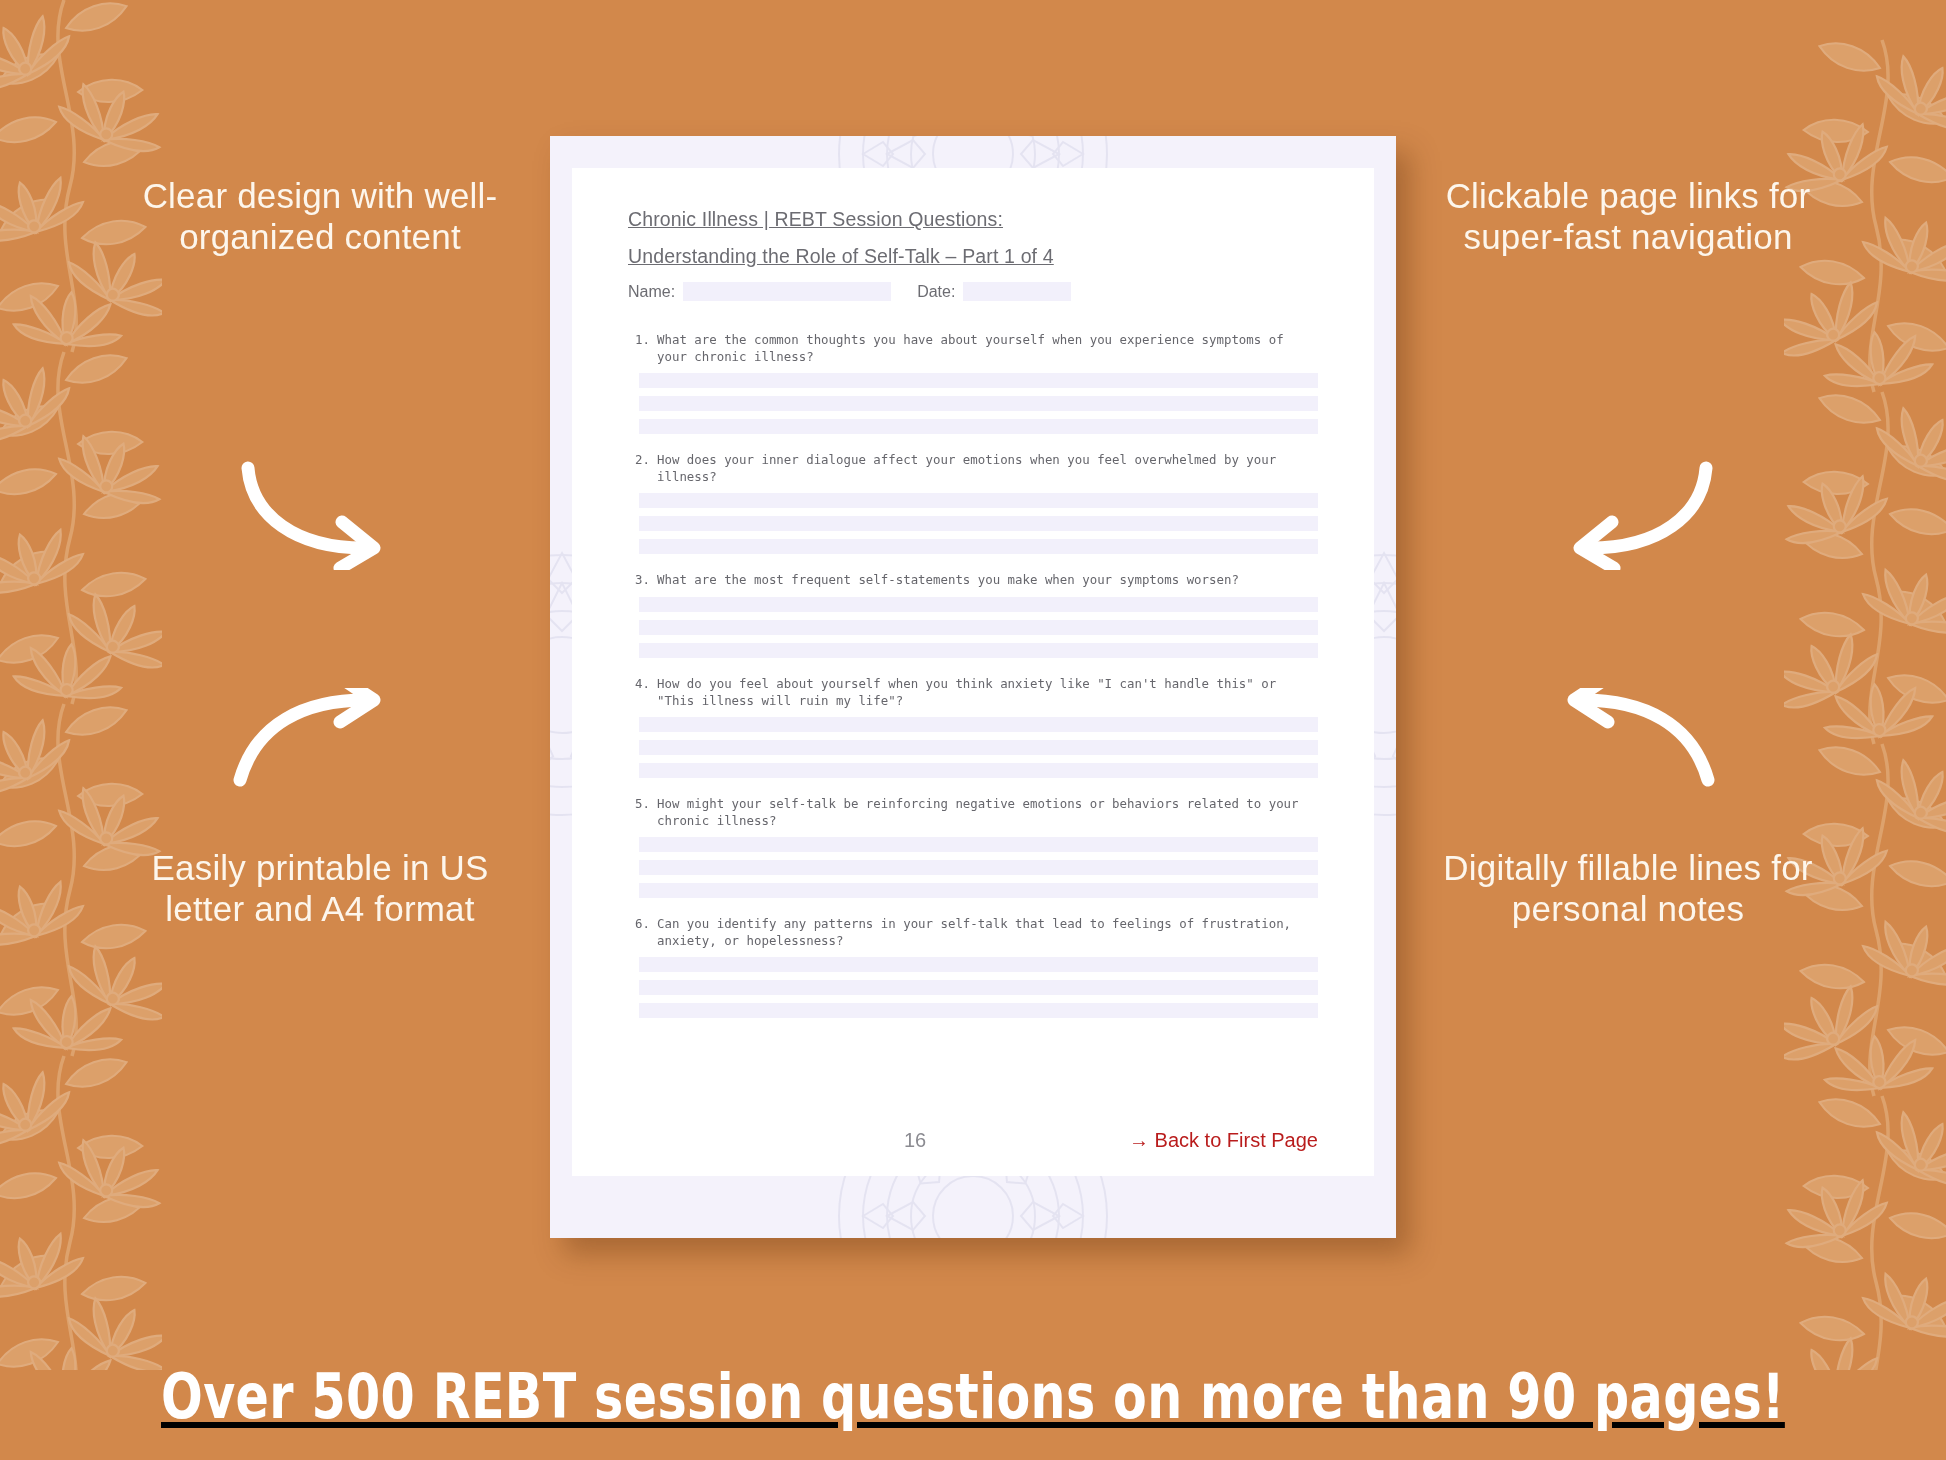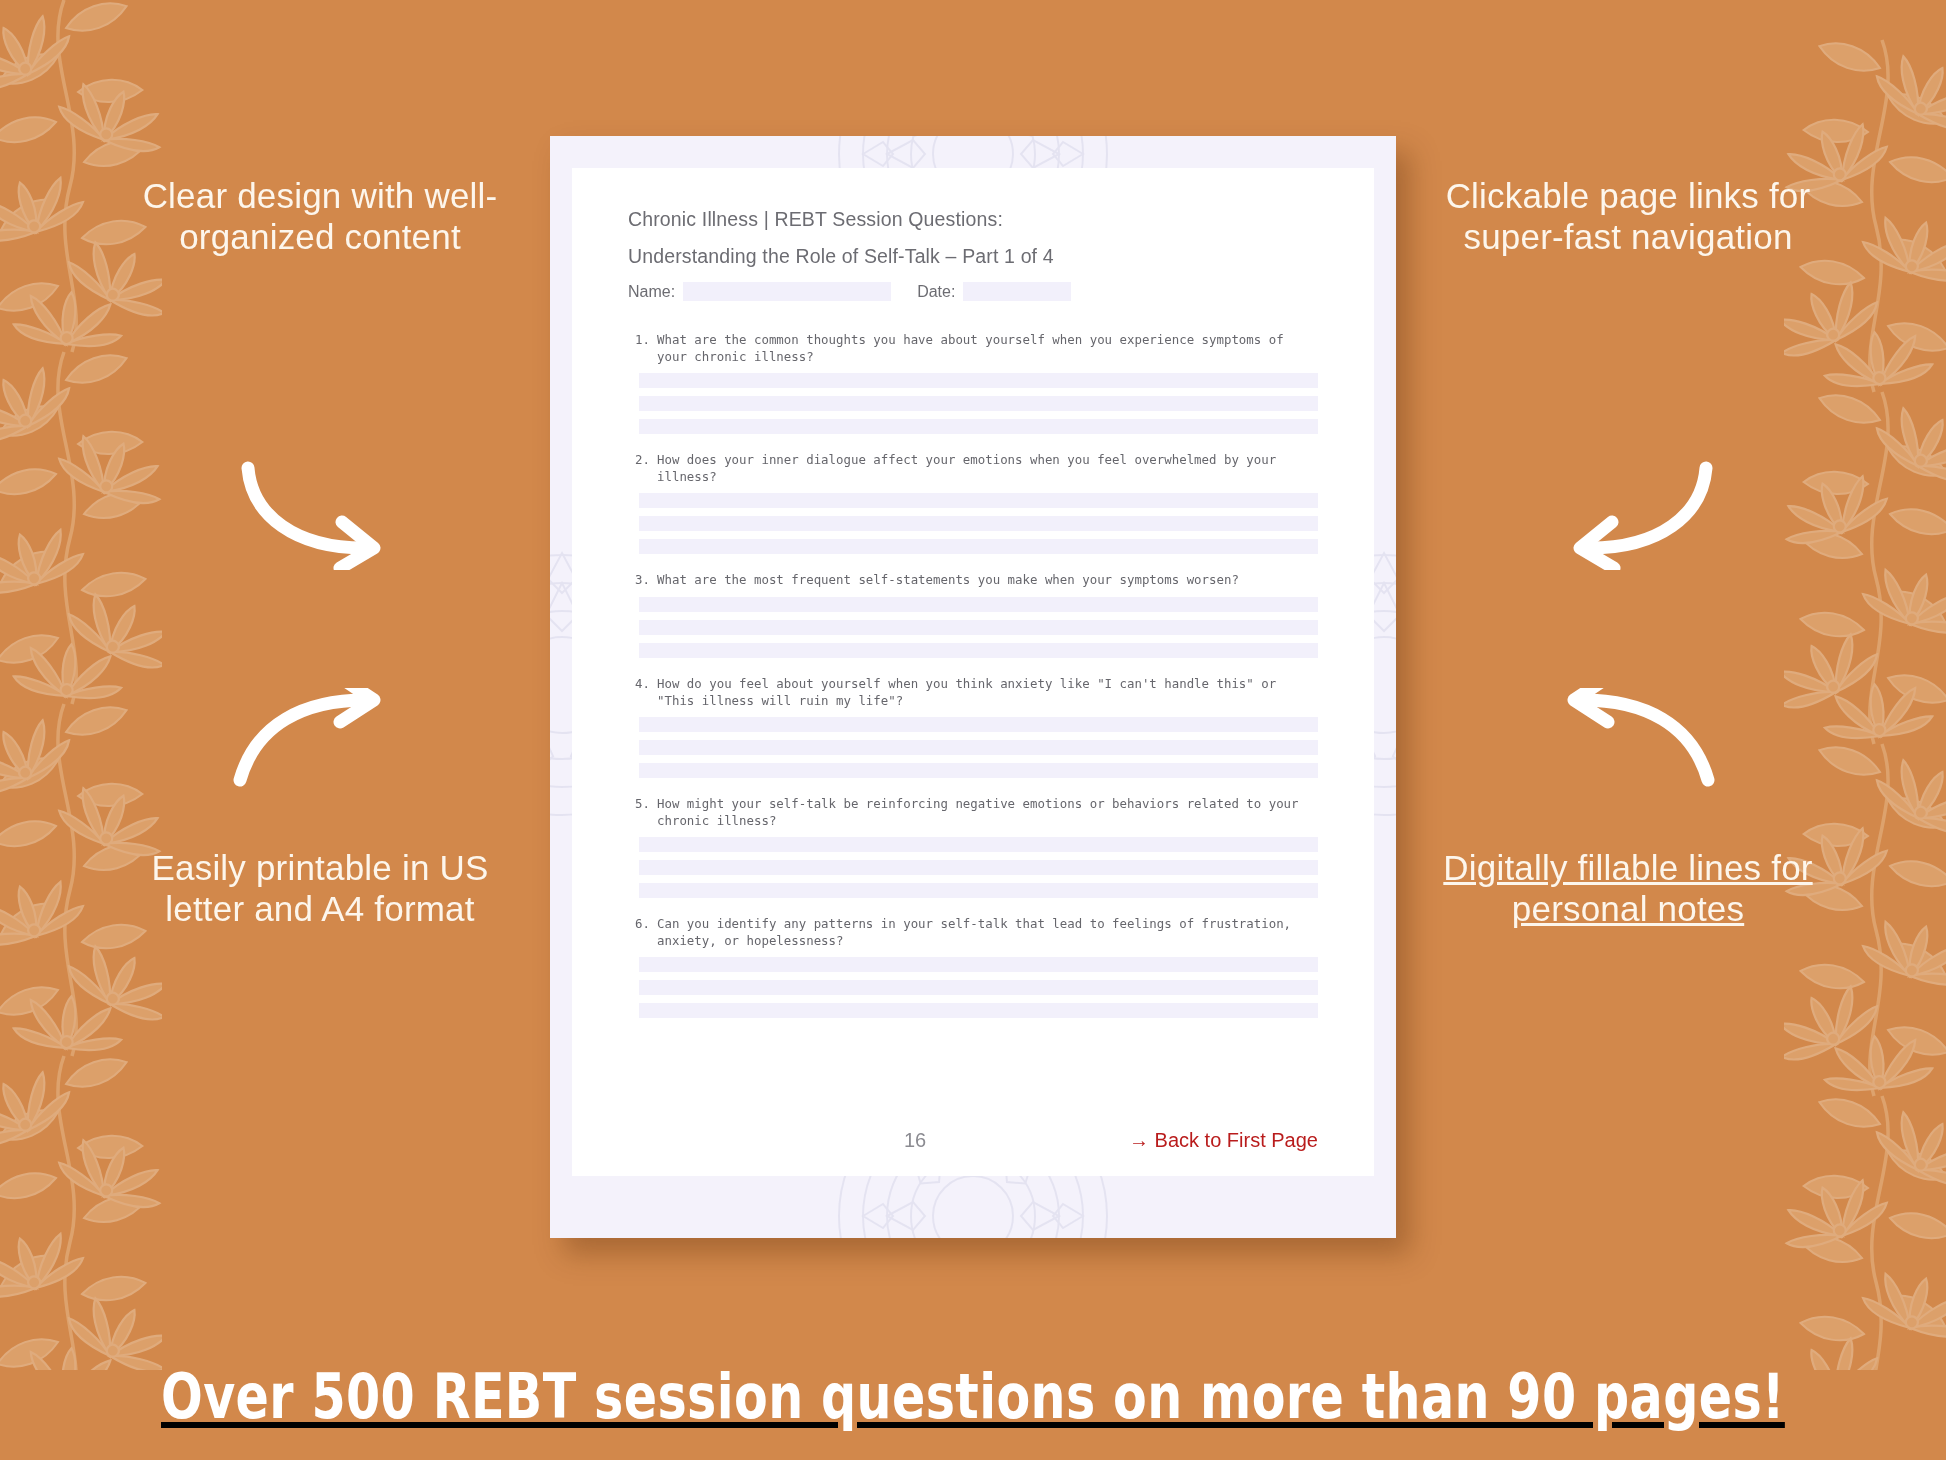--- a/index.html
+++ b/index.html
@@ -35,21 +35,21 @@
     color: #fdf6ec;
     font-size: 35px;
     line-height: 1.16;
     text-align: center;
     font-weight: 300;
     letter-spacing: 0.2px;
   }
   .promo-tl { left: 120px;  top: 176px; }
   .promo-tr { right: 118px; top: 176px; }
   .promo-bl { left: 120px;  top: 848px; }
-  .promo-br { right: 118px; top: 848px; text-decoration: underline; }
+  .promo-br { right: 118px; top: 848px; }
 
   
   .arrow {
     position: absolute;
     pointer-events: none;
   }
   .arrow-tl { left: 238px;  top: 460px; }
   .arrow-bl { left: 230px;  top: 688px; }
   .arrow-tr { right: 230px; top: 460px; }
   .arrow-br { right: 228px; top: 688px; }
@@ -89,20 +89,21 @@
     background: #ffffff;
     padding: 40px 56px 0 56px;
   }
 
   .doc-title-line {
     color: #6c6c72;
     font-size: 19.5px;
     font-weight: 400;
     letter-spacing: 0.15px;
     margin-bottom: 14px;
+    text-decoration: underline;
   }
   .doc-title-line.second { }
 
   .meta-row {
     display: flex;
     align-items: center;
     margin-bottom: 30px;
   }
   .meta-label {
     color: #6c6c72;

